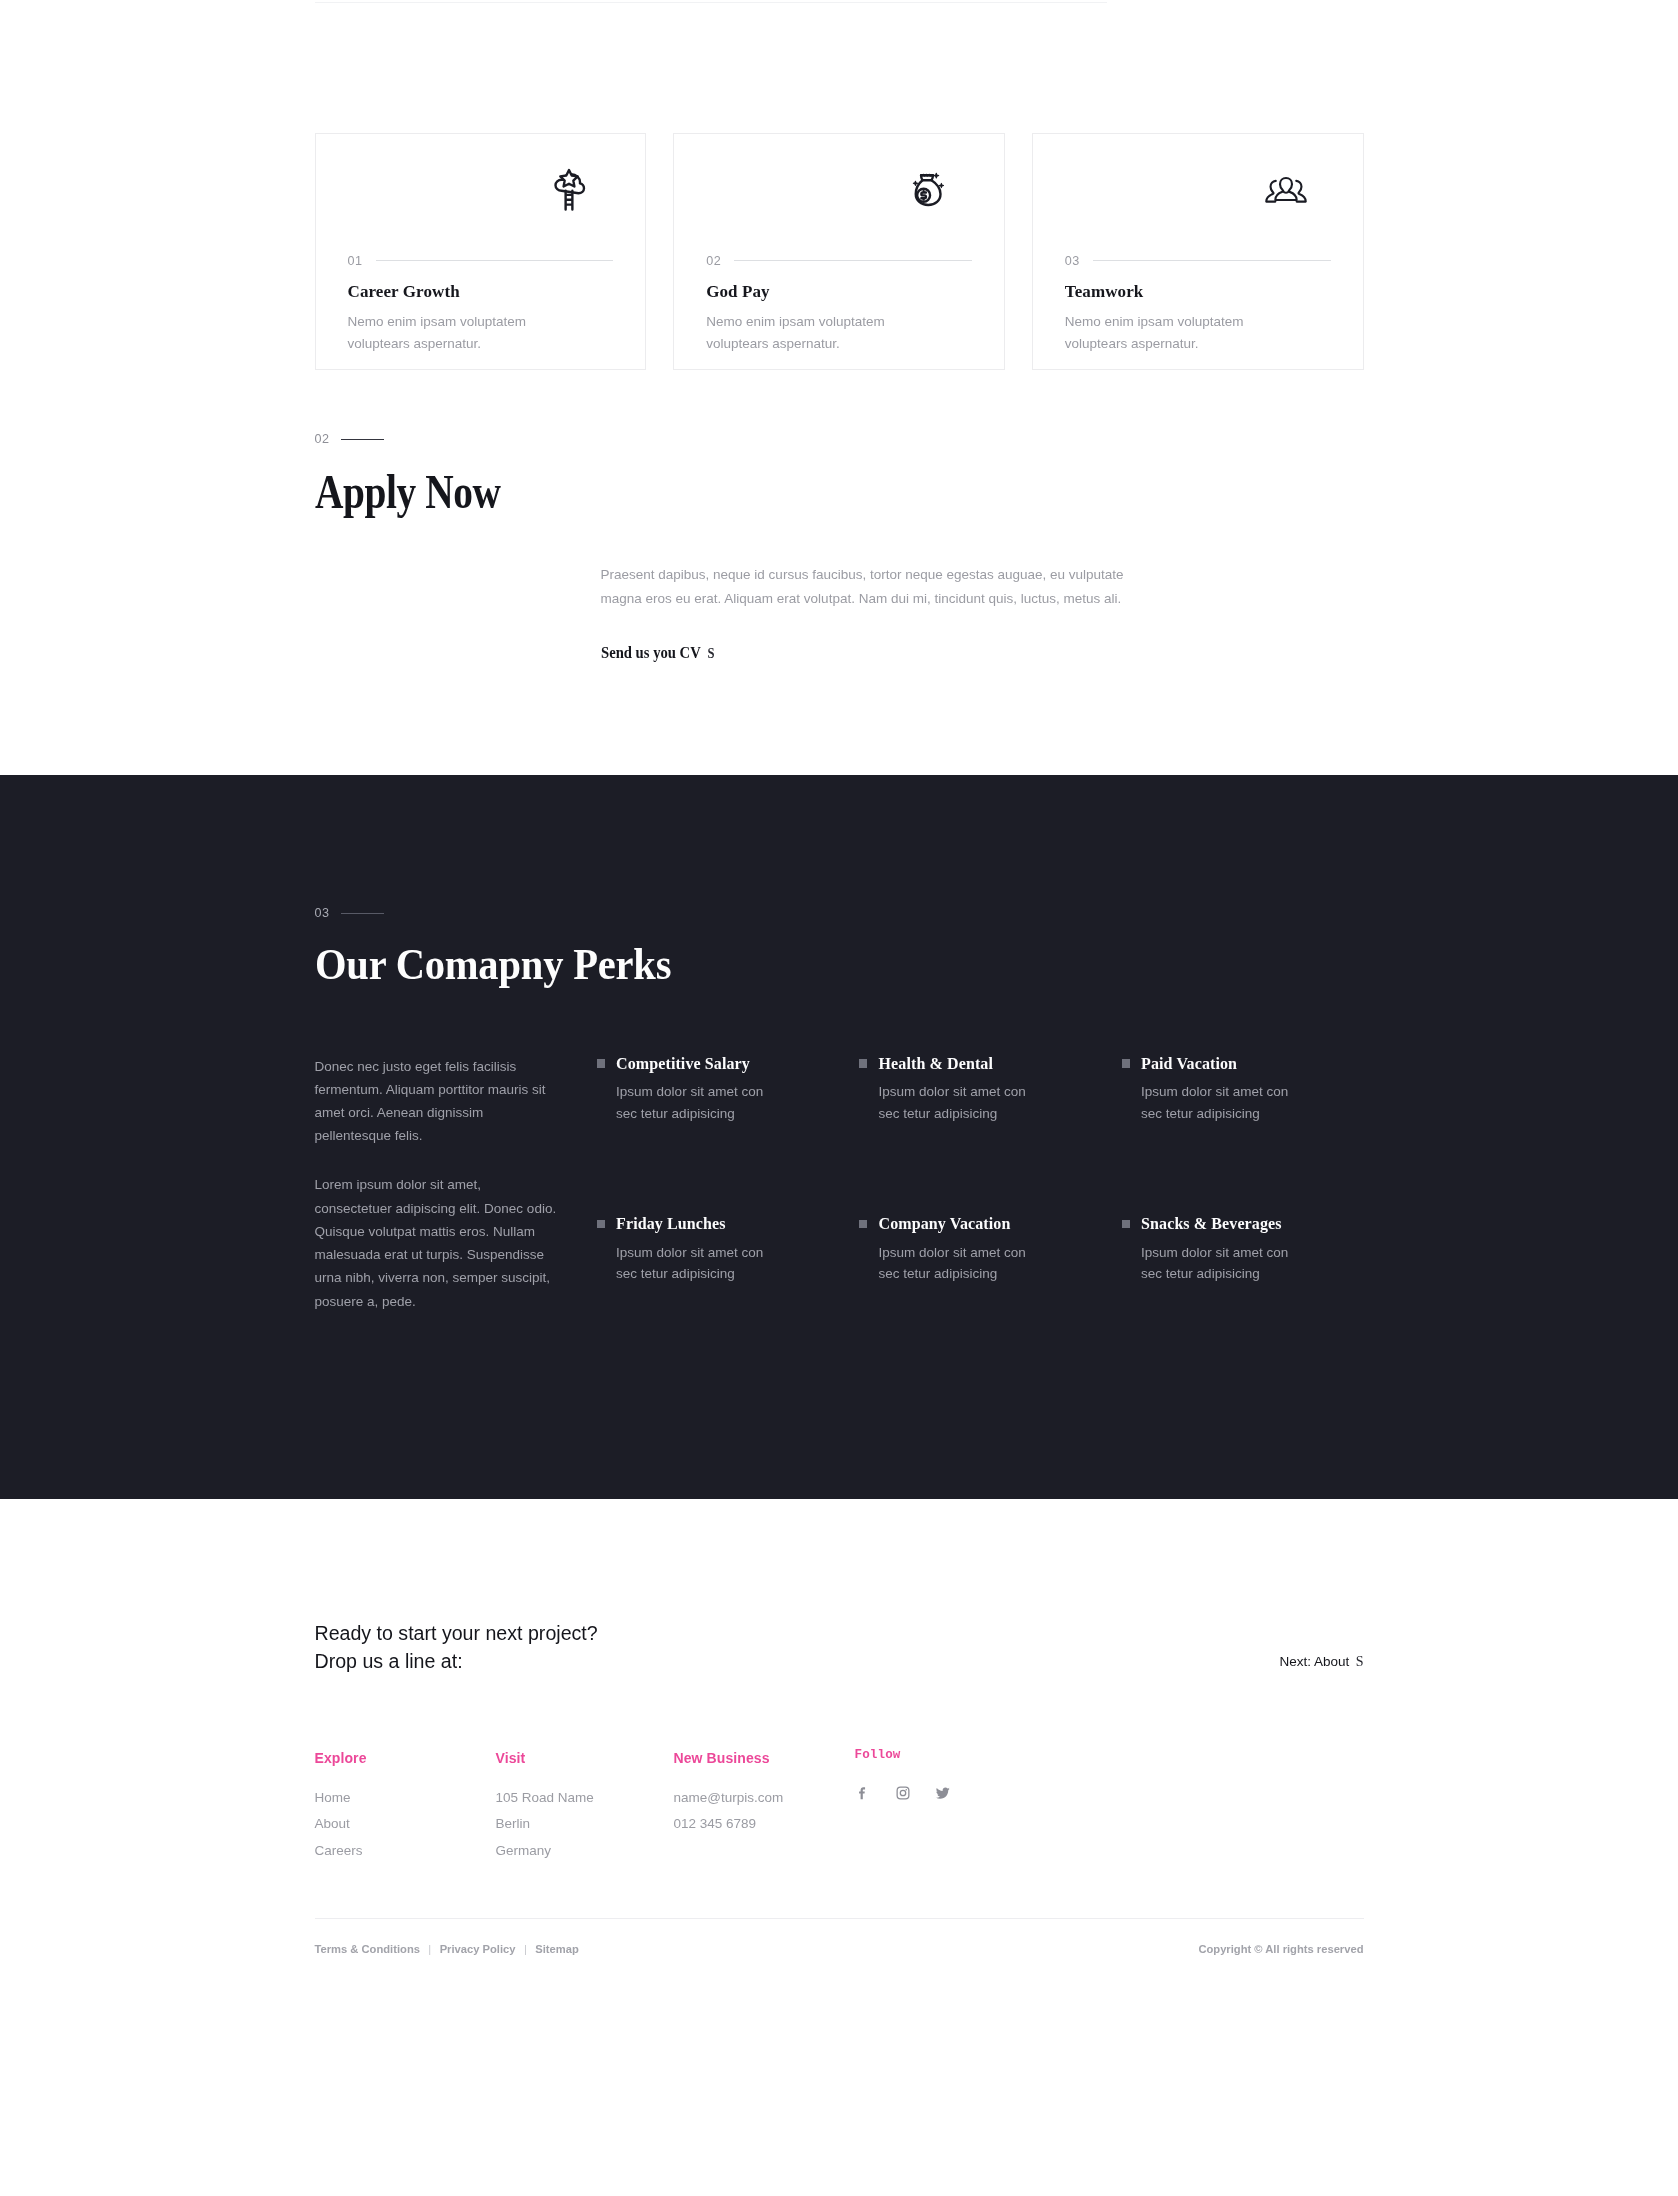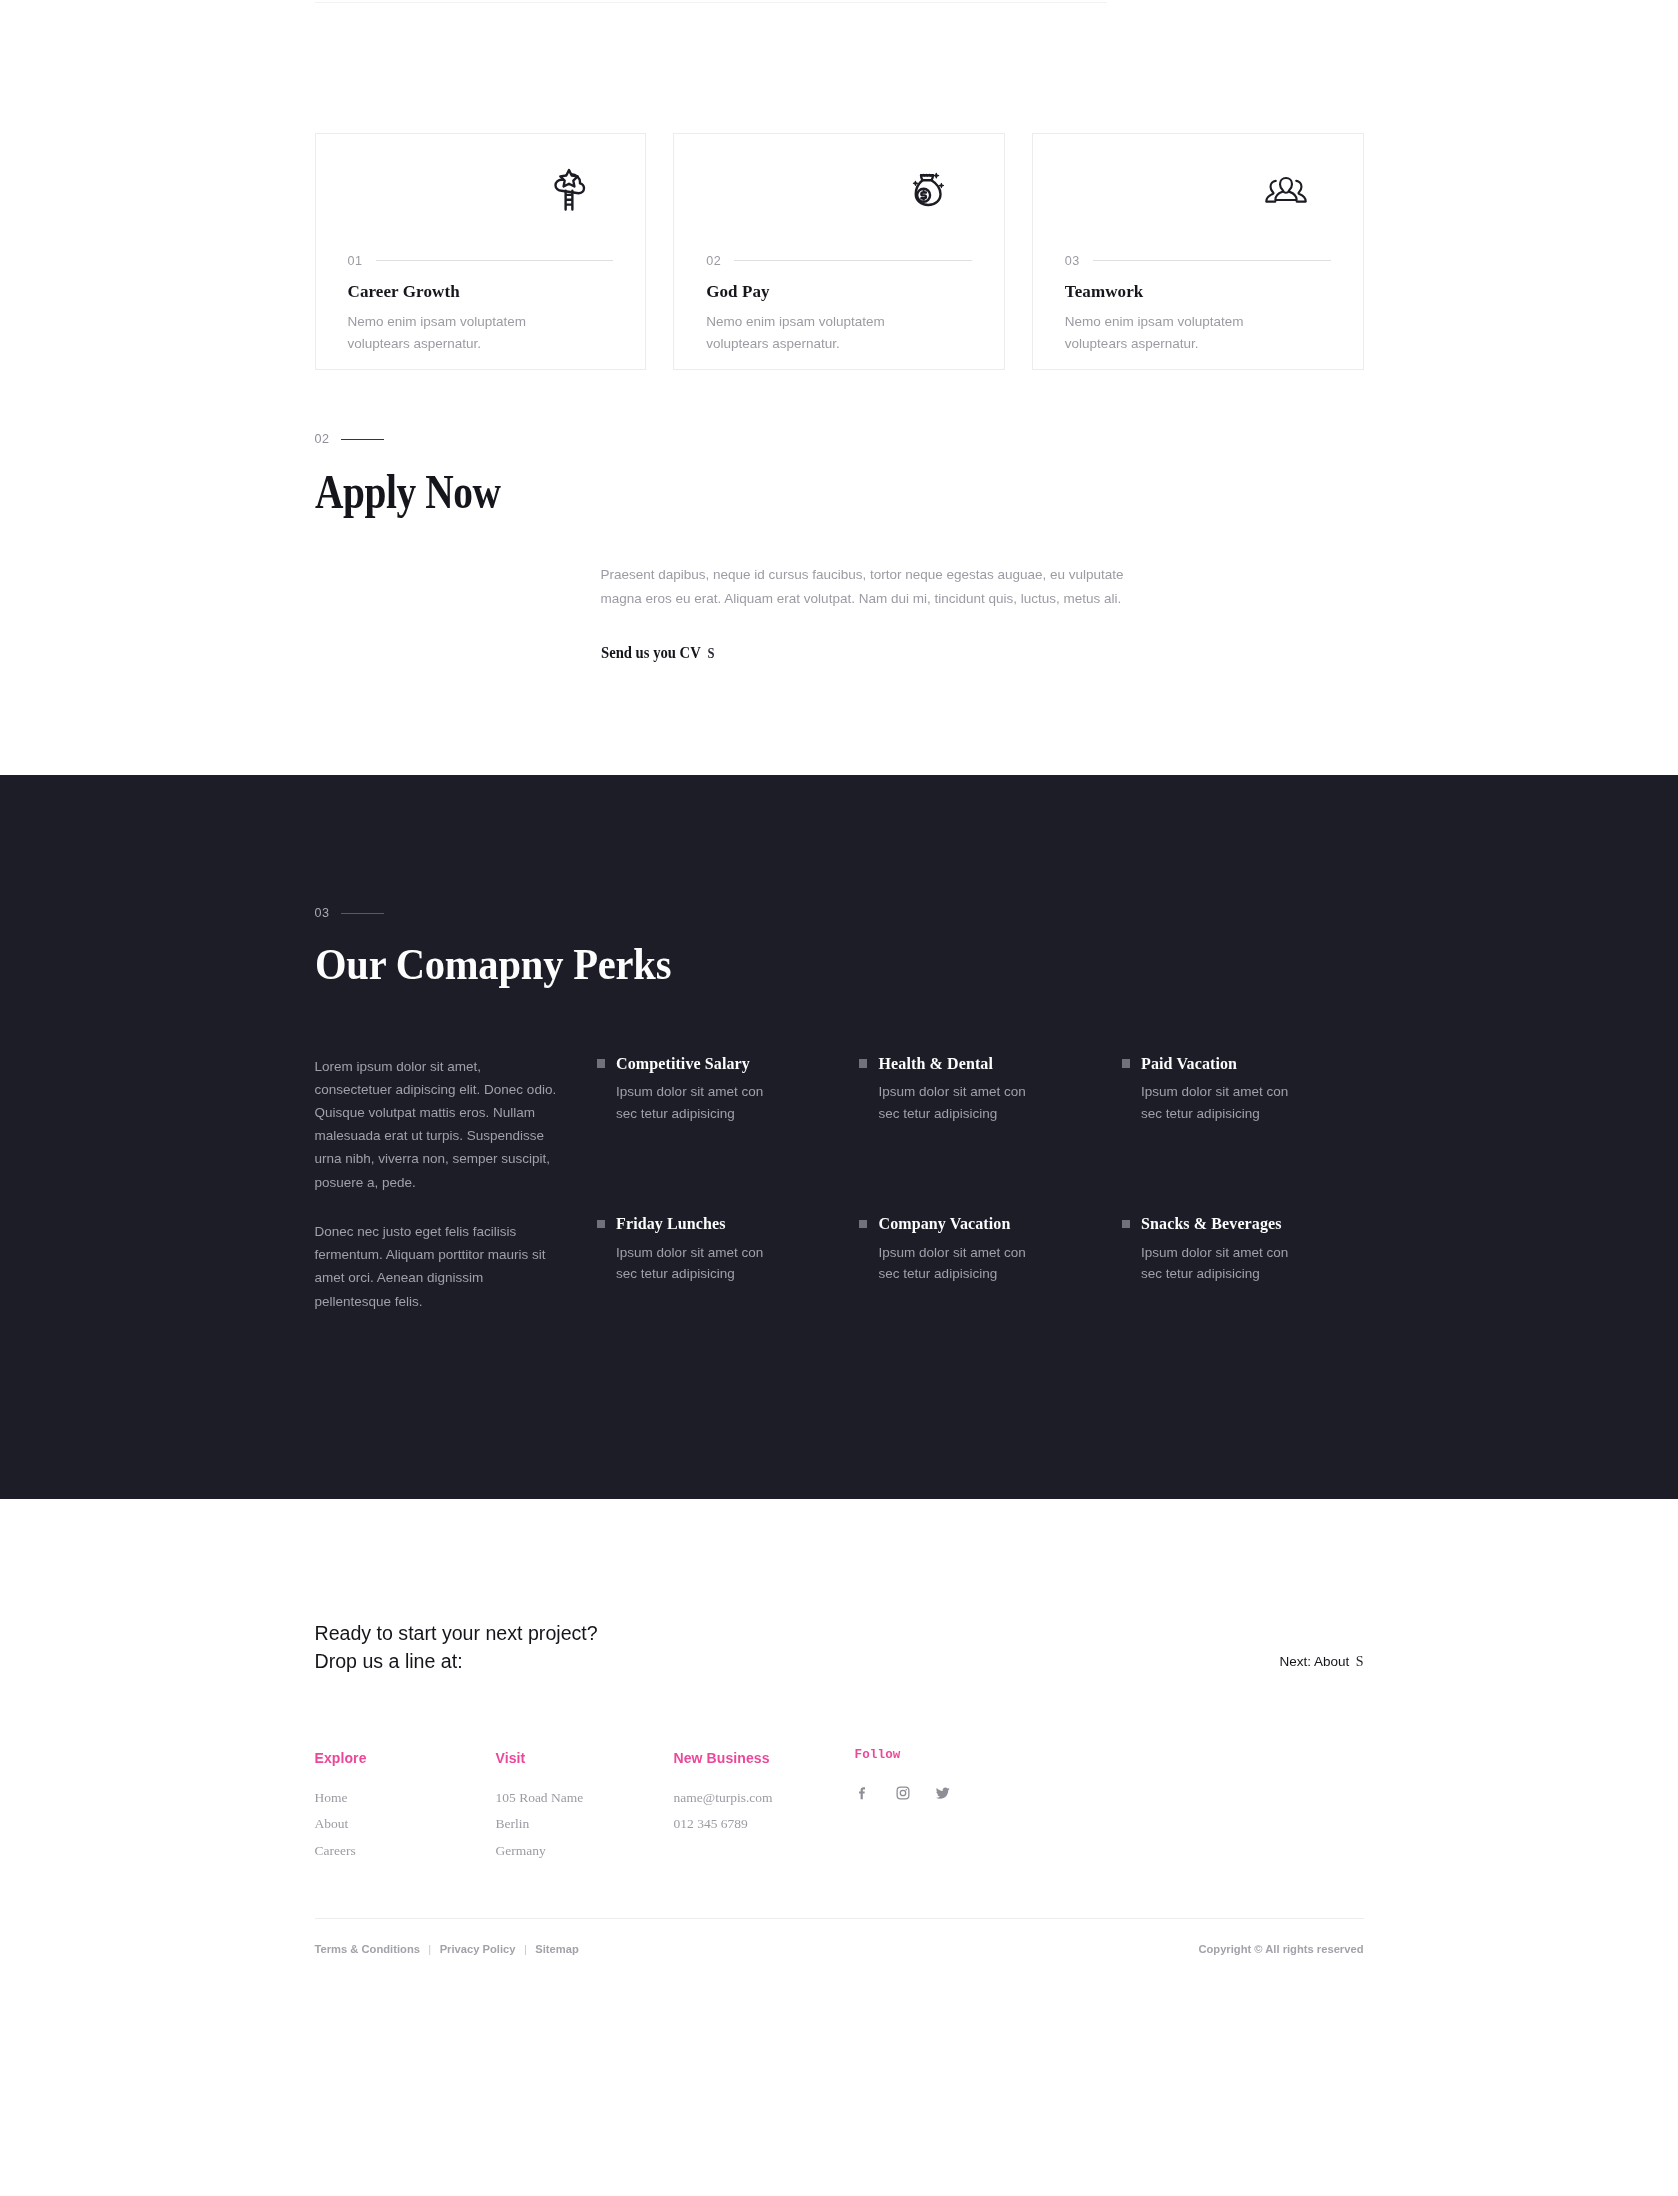--- a/index.html
+++ b/index.html
@@ -158,21 +158,21 @@
   
   .footer { padding-top: 75px; padding-bottom: 37px; }
   .footer-cols { display: flex; }
   .fcol { }
   .fcol.explore { width: 181px; }
   .fcol.visit { width: 178px; }
   .fcol.newbiz { width: 181px; }
   .fcol.follow { width: 224px; padding-left: 0; font-family: Liberation Mono, monospace; }
   .fcol-title { font-size: 14px; font-weight: 700; color: #ec4899; letter-spacing: 0.1px; }
   .fcol.follow .fcol-title { font-size: 12.6px; margin-top: -1.9px; }
-  .fcol ul { list-style: none; margin-top: 18.6px; font-family: Liberation Serif, serif; }
+  .fcol ul { list-style: none; margin-top: 18.6px; }
   .fcol li { font-size: 13.5px; line-height: 1.95; color: #9b9ca3; }
   .fcol li a { color: #9b9ca3; text-decoration: none; }
   .social-row { display: flex; gap: 24px; margin-top: 22.4px; align-items: center; }
   .social-icon { width: 16px; height: 16px; color: #8d8e96; display: block; }
 
   .footer-divider { height: 0.9px; background: #ededf0; margin-top: 54px; }
   .footer-bottom { display: flex; justify-content: space-between; align-items: center; padding-top: 24px; }
   .legal { display: flex; align-items: center; gap: 8.4px; }
   .legal a { font-size: 11.2px; color: #a2a3aa; text-decoration: none; font-weight: 700; }
   .legal .sep { font-size: 11.2px; color: #c8c9ce; }
@@ -265,22 +265,22 @@
   <section class="perks-section">
     <div class="inner">
       <div class="eyebrow on-dark">
         <span class="eyebrow-num">03</span>
         <span class="eyebrow-rule"></span>
       </div>
       <h2 class="perks-title">Our Comapny Perks</h2>
 
       <div class="perks-grid">
         <div class="perks-copy">
+          <p>Donec nec justo eget felis facilisis fermentum. Aliquam porttitor mauris sit amet orci. Aenean dignissim pellentesque felis.</p>
           <p>Lorem ipsum dolor sit amet, consectetuer adipiscing elit. Donec odio. Quisque volutpat mattis eros. Nullam malesuada erat ut turpis. Suspendisse urna nibh, viverra non, semper suscipit, posuere a, pede.</p>
-          <p>Donec nec justo eget felis facilisis fermentum. Aliquam porttitor mauris sit amet orci. Aenean dignissim pellentesque felis.</p>
         </div>
         <div class="perks-items">
 
           <div class="perk">
             <div class="perk-head">
               <span class="perk-bullet"></span>
               <span class="perk-title">Competitive Salary</span>
             </div>
             <div class="perk-desc">Ipsum dolor sit amet con sec tetur adipisicing</div>
           </div>

